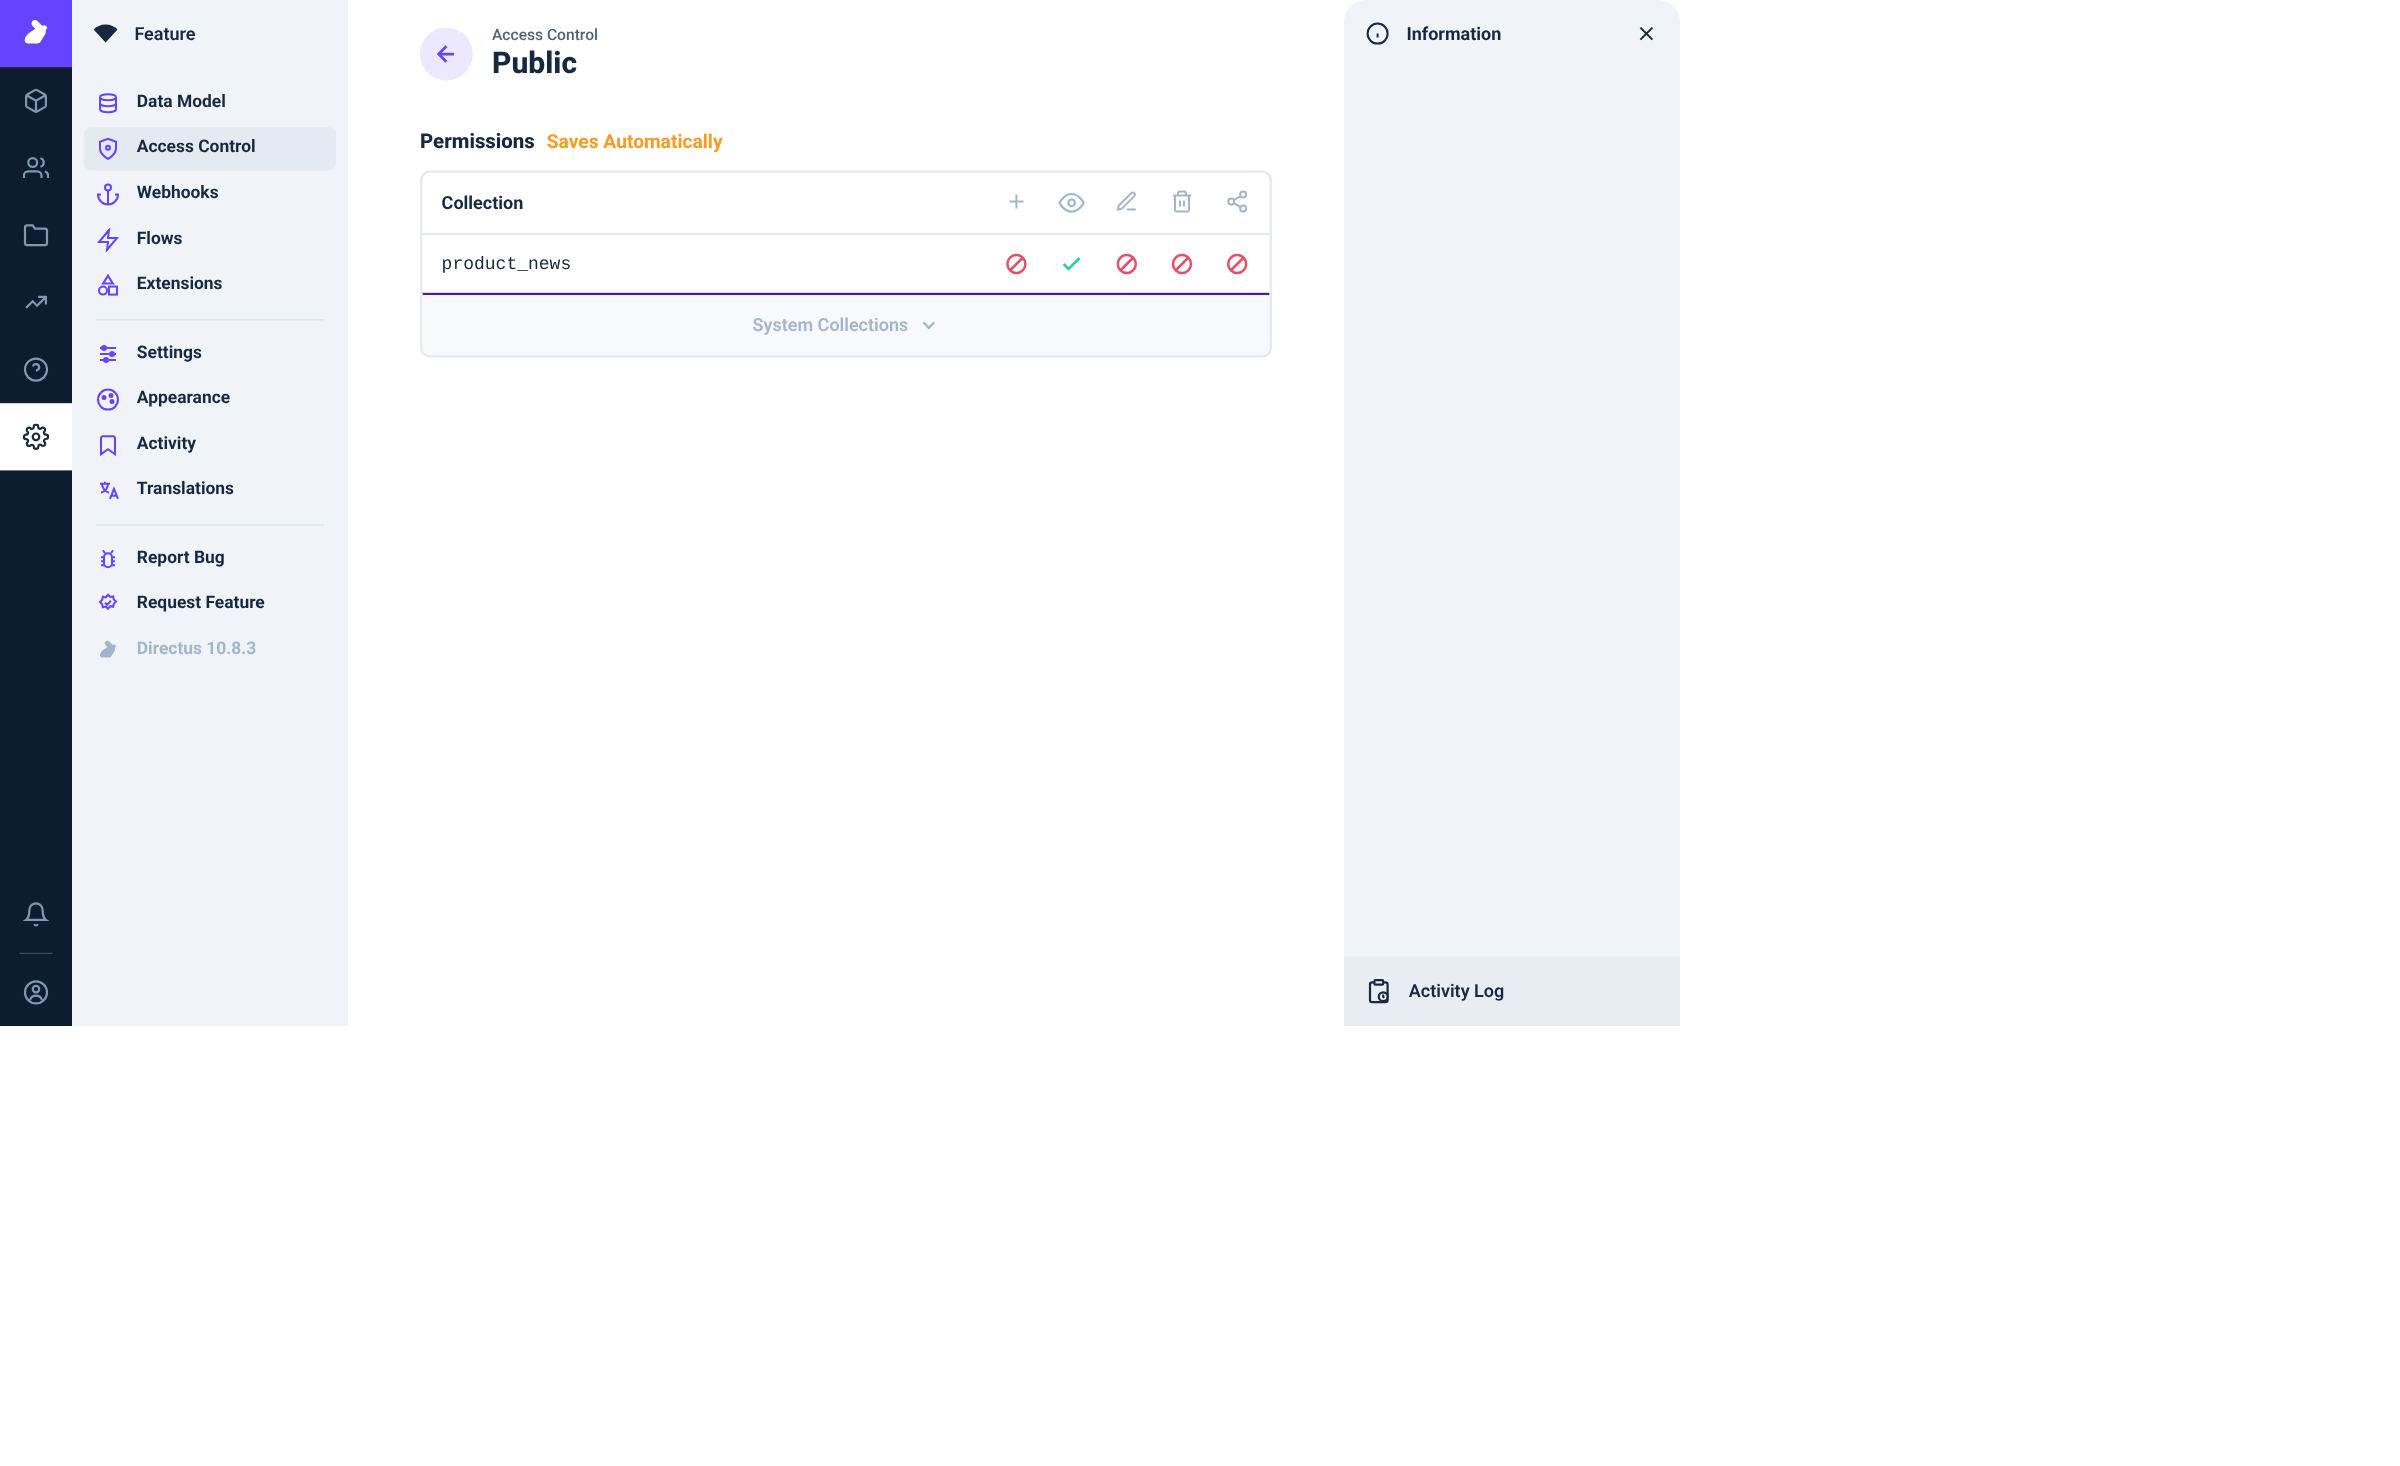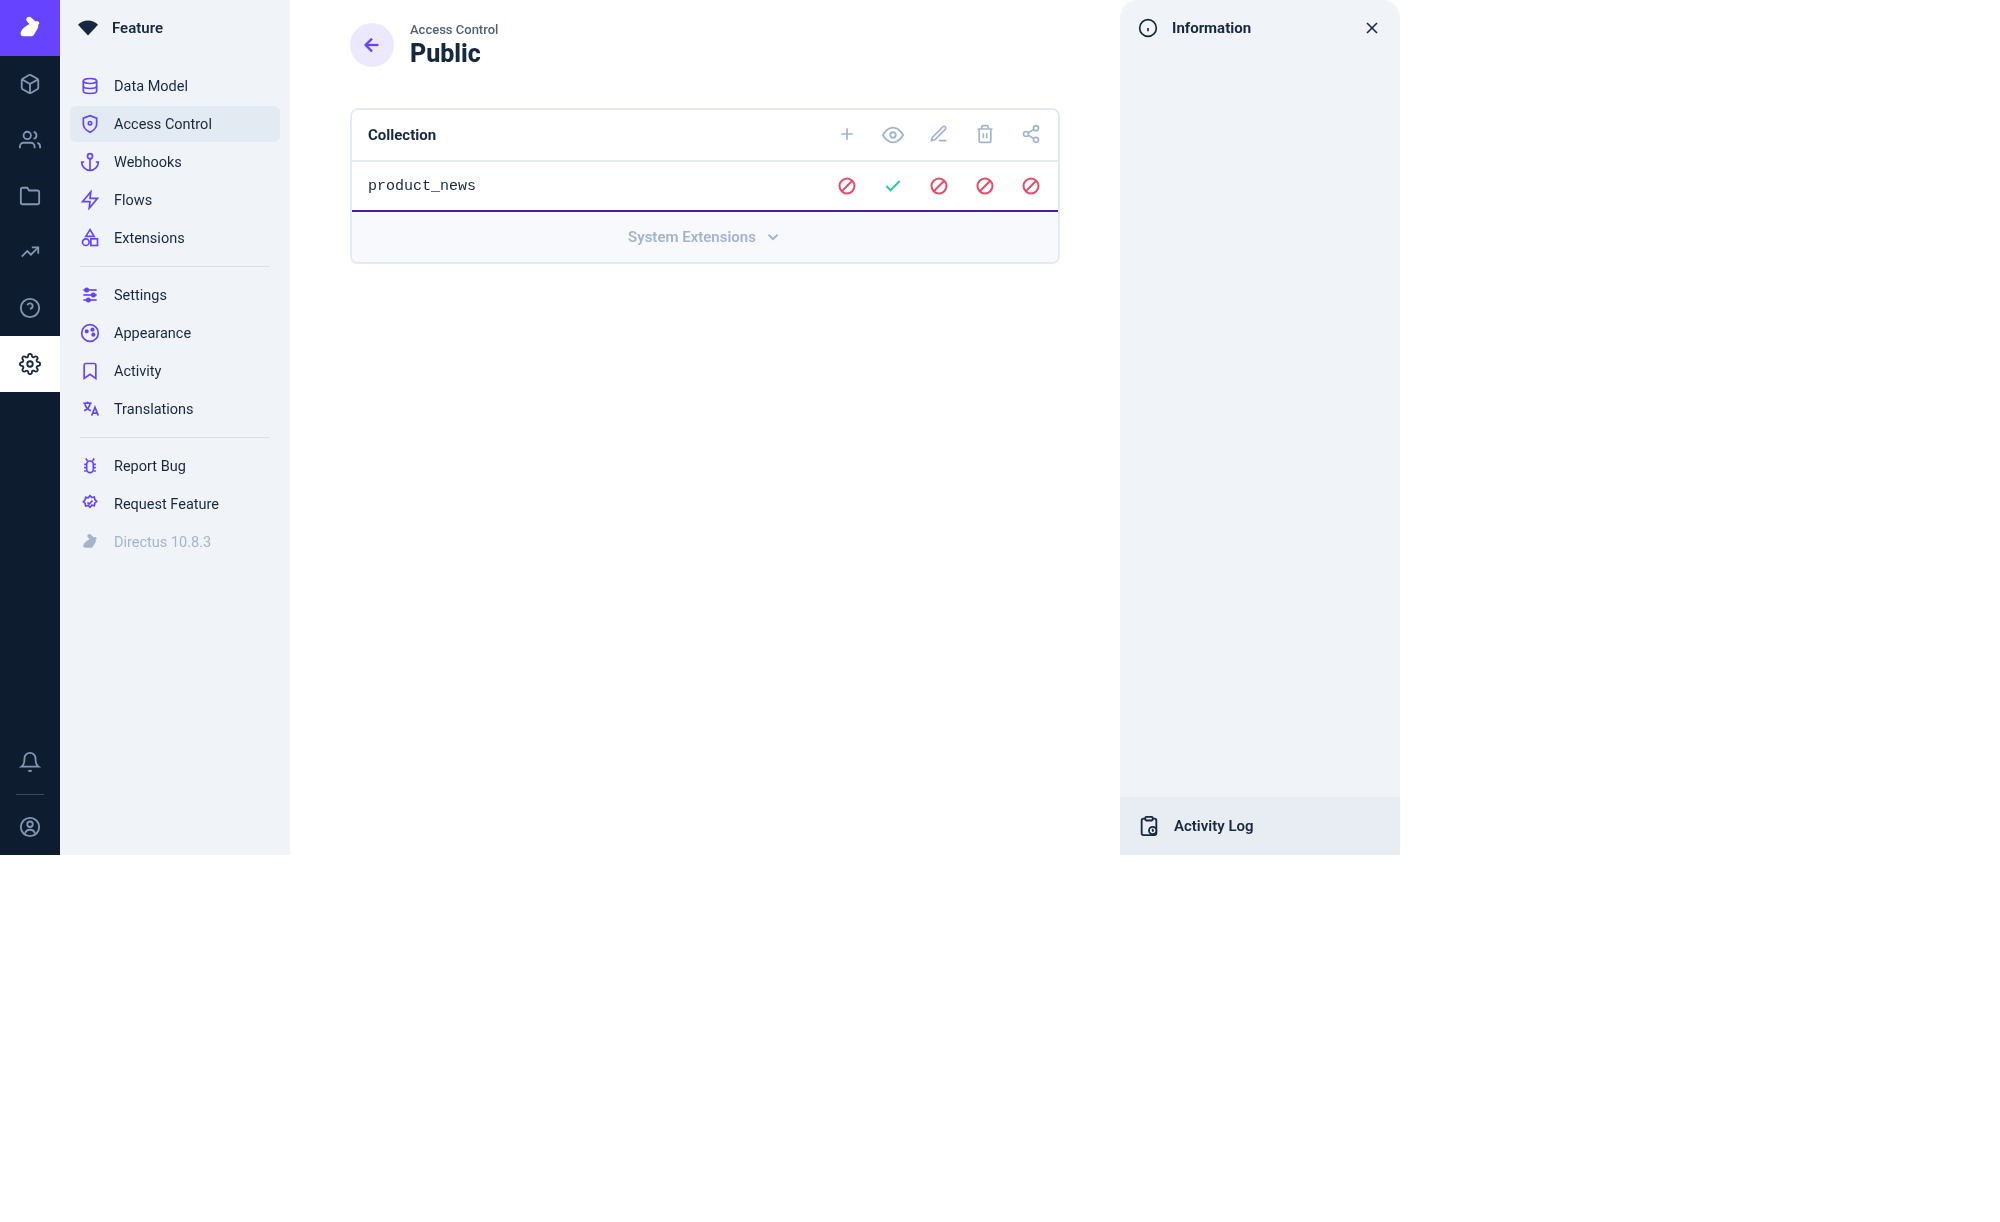--- a/index.html
+++ b/index.html
@@ -66,27 +66,26 @@
       gap: 14px;
       color: #172940;
       font-weight: 600;
       font-size: 15px;
     }
     .nav-list {
       padding: 12px 10px;
     }
     .nav-item {
       display: flex;
-      align-items: center;
       gap: 14px;
       padding: 8px 10px;
       border-radius: 6px;
       cursor: pointer;
       font-size: 14.5px;
-      font-weight: 400;
+      font-weight: 700;
       color: #172940;
       margin-bottom: 2px;
     }
     .nav-item.active {
       background: #e4eaf1;
     }
     .nav-item-icon {
       color: #6644ff;
       display: flex;
       width: 20px;
@@ -455,20 +454,24 @@
           <line x1="19" y1="12" x2="5" y2="12"></line>
           <polyline points="12 19 5 12 12 5"></polyline>
         </svg>
     </div>
     <div>
       <div class="breadcrumb">Access Control</div>
       <div class="page-title">Public</div>
     </div>
   </div>
   <div class="main-content">
+    <div class="section-header">
+      <span class="section-title">Permissions</span>
+      <span class="section-hint">Saves Automatically</span>
+    </div>
     <div class="perm-table">
       <div class="perm-header-row">
         <div class="perm-coll-label">Collection</div>
         <div class="perm-actions">
           <span class="perm-action-icon">
               <svg width="20" height="20" viewBox="0 0 24 24" fill="none" stroke="currentColor" stroke-width="2">
                 <line x1="12" y1="5" x2="12" y2="19"></line>
                 <line x1="5" y1="12" x2="19" y2="12"></line>
               </svg>
             </span>
@@ -531,21 +534,21 @@
             </span>
           <span class="perm-state denied">
               <svg width="20" height="20" viewBox="0 0 24 24" fill="none" stroke="currentColor" stroke-width="2.5">
                 <circle cx="12" cy="12" r="9"></circle>
                 <line x1="5.5" y1="18.5" x2="18.5" y2="5.5"></line>
               </svg>
             </span>
         </div>
       </div>
       <div class="perm-sys-row">
-        <span>System Extensions</span>
+        <span>System Collections</span>
         <svg width="18" height="18" viewBox="0 0 24 24" fill="none" stroke="currentColor" stroke-width="2.5">
             <polyline points="6 9 12 15 18 9"></polyline>
           </svg>
       </div>
     </div>
   </div>
 </div>
 
 <div class="info-sidebar">
   <div class="info-header">

